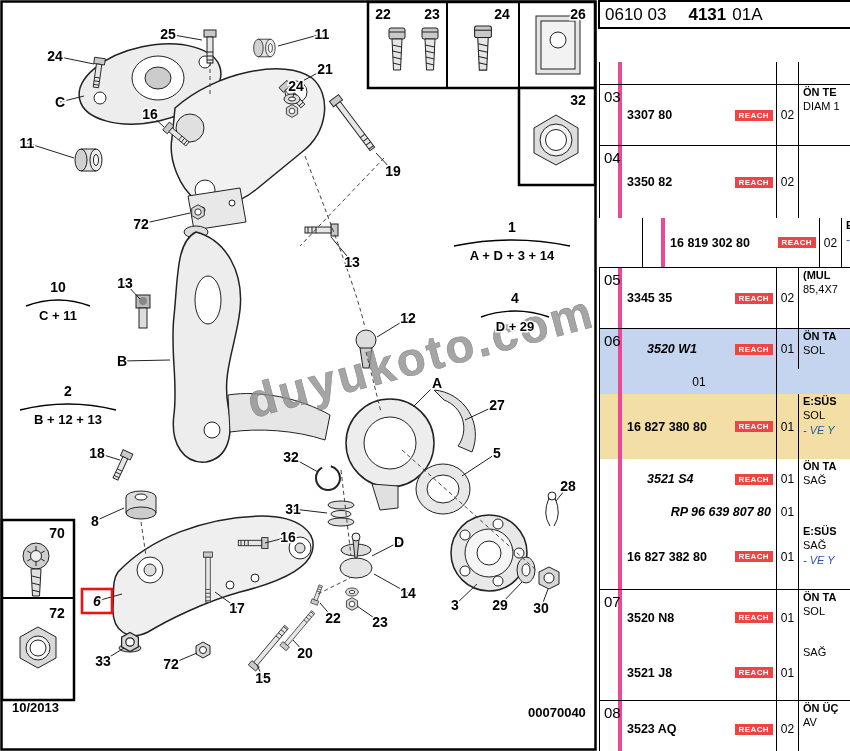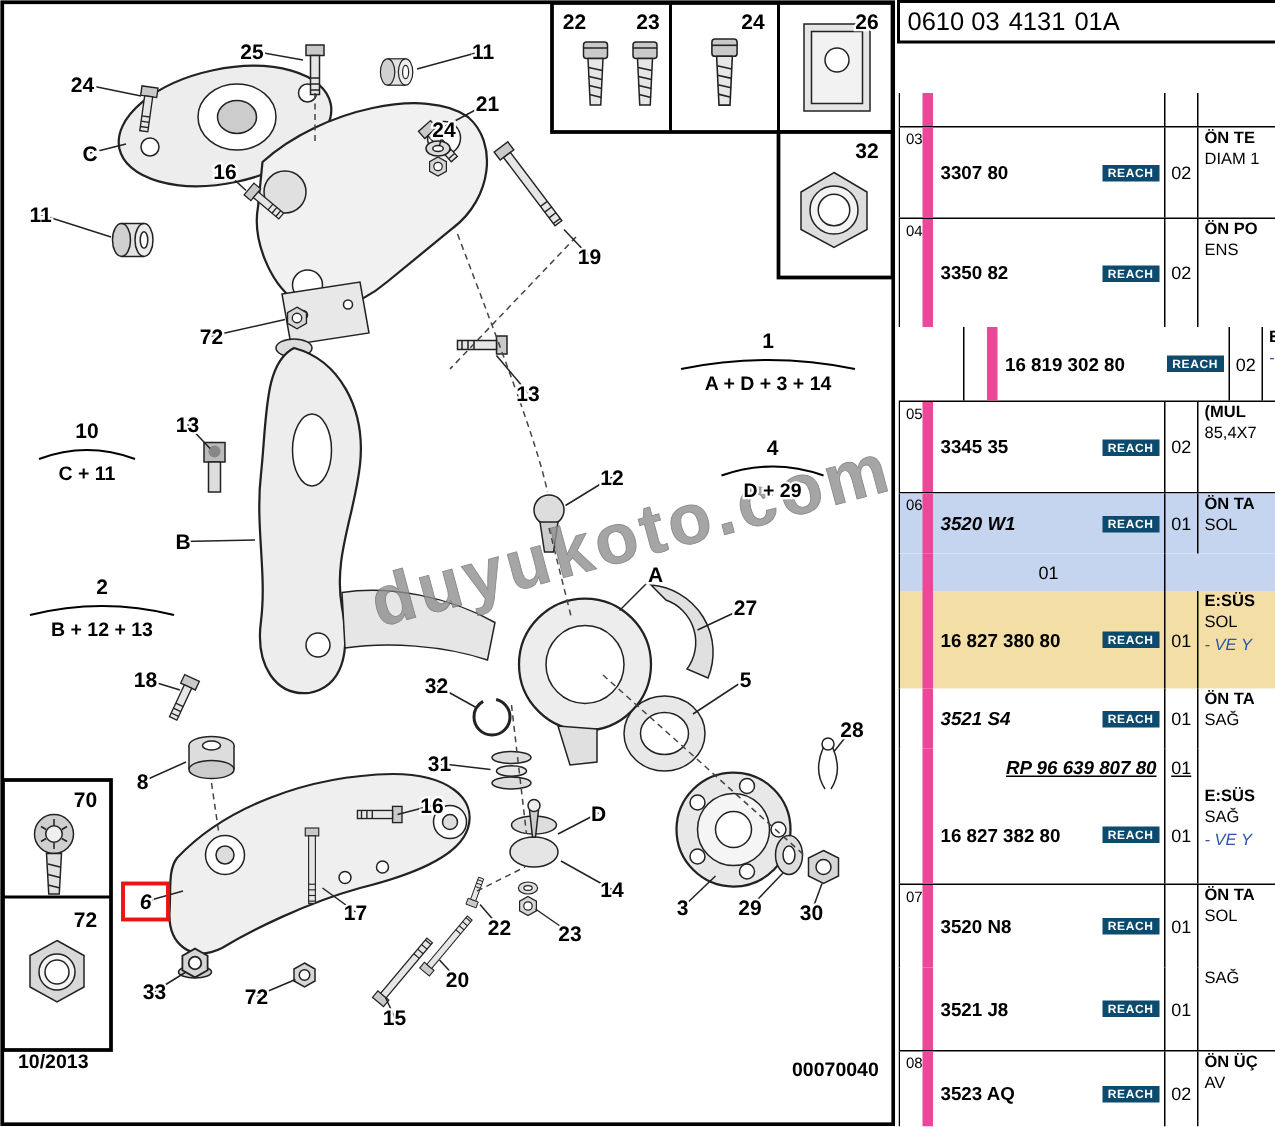--- a/index.html
+++ b/index.html
@@ -4,32 +4,32 @@
 <style>
   *{margin:0;padding:0;box-sizing:border-box;}
   html,body{background:#fff;}
   body{width:850px;height:751px;position:relative;overflow:hidden;font-family:"Liberation Sans",sans-serif;}
   .screen{position:absolute;inset:0;width:850px;height:751px;background:#fff;}
   .diagram-pane{position:absolute;left:0;top:0;width:597px;height:751px;}
   .table-pane{position:absolute;left:597px;top:0;width:253px;height:751px;background:#fff;}
 
   .cat-header{position:absolute;left:1px;top:0;width:300px;height:29px;border:2px solid #000;
     display:flex;align-items:center;gap:6px;padding-left:5px;font-size:17px;background:#fff;}
-  .cat-header b{font-weight:normal;}
+  .cat-header b{font-weight:bold;margin-left:16px;}
 
   .ptable{position:absolute;left:2px;top:62px;width:251px;height:689px;overflow:hidden;background:#fff;}
   .tline{display:grid;grid-template-columns:23px 155px 22px 51px;}
   .tline.spacer{height:22px;}
   .tgroup{border-top:1.5px solid #000;}
-  .c-ref{border-left:1.5px solid #000;border-right:7px solid #ec4899;font-size:10px;padding:3px 0 0 4px;}
+  .c-ref{border-left:1.5px solid #000;border-right:4px solid #ec4899;font-size:15px;padding:3px 0 0 4px;}
   .c-part{position:relative;display:flex;align-items:center;padding:0 3px 0 5px;border-right:1px solid #000;min-width:0;justify-content:center;}
   .pn{font-size:12.5px;font-weight:bold;white-space:nowrap;}
-  .pn.it{font-style:italic;}
+  .pn.it{font-style:italic;margin-left:20px;}
   .pn.rp{font-style:italic;margin-left:auto;padding-right:2px;}
-  .reach{margin-left:auto;background:#0c4a6e;color:#fff;font-size:8px;font-weight:bold;
+  .reach{margin-left:auto;background:#ef4444;color:#fff;font-size:8px;font-weight:bold;
     letter-spacing:.4px;padding:2px 4px 1px;flex:none;line-height:1;}
   .c-qty{border-right:1px solid #000;font-size:12px;display:flex;align-items:center;justify-content:center;}
   .c-desc{font-size:11px;line-height:1.3;padding-left:4px;display:flex;flex-direction:column;justify-content:flex-start;overflow:hidden;}
   .dl{white-space:nowrap;}
   .dl.b{font-weight:bold;}
   .dl.note{color:#2a55a8;font-style:italic;}
   .bg-blue{background:#c6d5ef;}
   .bg-orange{background:#f3dfa6;}
 
   
@@ -400,24 +400,20 @@
             </div>
           </div>
           <div class="tgroup">
             <div class="tline" style="height: 72px;">
               <div class="c-ref">04</div>
               <div class="c-part">
                 <div class="pn">3350 82</div>
                 <div class="reach">REACH</div>
               </div>
               <div class="c-qty">02</div>
-              <div class="c-desc">
-                <div class="dl b">ÖN PO</div>
-                <div class="dl">ENS</div>
-              </div>
             </div>
             <div class="tline" style="height: 49px; padding-left: 43px;">
               <div class="c-ref"></div>
               <div class="c-part">
                 <div class="pn">16 819 302 80</div>
                 <div class="reach">REACH</div>
               </div>
               <div class="c-qty">02</div>
               <div class="c-desc">
                 <div class="dl b">E:TEK</div>
@@ -475,21 +471,21 @@
               <div class="c-part">
                 <div class="pn it">3521 S4</div>
                 <div class="reach">REACH</div>
               </div>
               <div class="c-qty">01</div>
               <div class="c-desc">
                 <div class="dl b">ÖN TA</div>
                 <div class="dl">SAĞ</div>
               </div>
             </div>
-            <div class="tline" style="height: 25px; text-decoration: underline;">
+            <div class="tline" style="height: 25px;">
               <div class="c-ref"></div>
               <div class="c-part">
                 <div class="pn rp">RP 96 639 807 80</div>
               </div>
               <div class="c-qty">01</div>
               <div class="c-desc"></div>
             </div>
             <div class="tline" style="height: 65px;">
               <div class="c-ref"></div>
               <div class="c-part">

